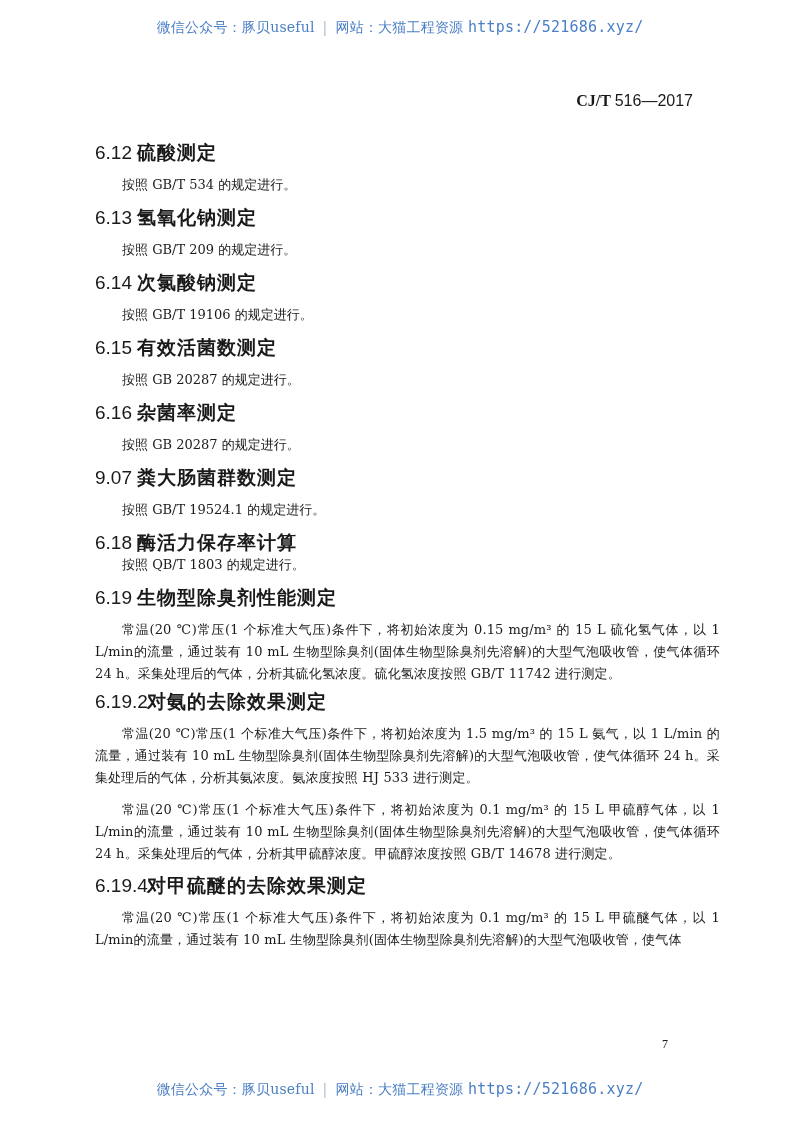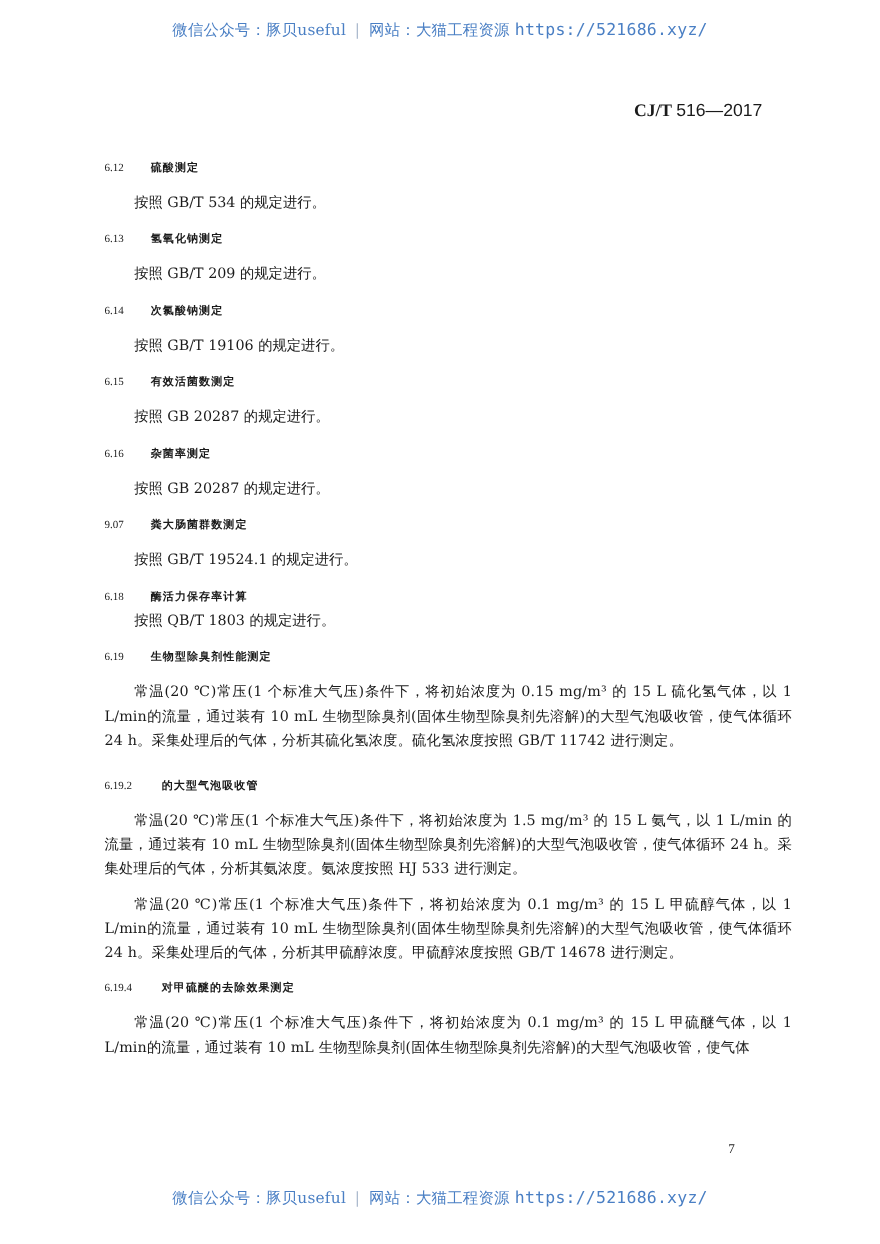--- a/index.html
+++ b/index.html
@@ -50,22 +50,22 @@
       font-weight: normal;
     }
 
     .content {
       position: absolute;
       left: 95px;
       top: 142px;
       width: 625px;
     }
     .heading {
-      font-family: Liberation Serif, serif;
-      font-size: 10px;
+      font-family: Liberation Sans, sans-serif;
+      font-size: 19px;
       font-weight: bold;
       height: 22px;
       line-height: 22px;
       margin: 0;
     }
     .heading .hnum {
       font-weight: normal;
       display: inline-block;
     }
     .heading.l2 .hnum { width: 42px; }
@@ -142,24 +142,24 @@
 
   <div class="heading l2" style="">
     <span class="hnum">6.18</span><span class="htitle">酶活力保存率计算</span>
   </div>
   <p class="ref" style="margin-bottom:11px;">按照 QB/T 1803 的规定进行。</p>
 
   <div class="heading l2" style="margin-bottom:10px;">
     <span class="hnum">6.19</span><span class="htitle">生物型除臭剂性能测定</span>
   </div>
 
-  <p class="para" style="margin-bottom:19px;">常温(20 ℃)常压(1 个标准大气压)条件下，将初始浓度为 0.15 mg/m³ 的 15 L 硫化氢气体，以 1 L/min的流量，通过装有 10 mL 生物型除臭剂(固体生物型除臭剂先溶解)的大型气泡吸收管，使气体循环 24 h。采集处理后的气体，分析其硫化氢浓度。硫化氢浓度按照 GB/T 11742 进行测定。</p>
+  <p class="para" style="margin-bottom:6px;">常温(20 ℃)常压(1 个标准大气压)条件下，将初始浓度为 0.15 mg/m³ 的 15 L 硫化氢气体，以 1 L/min的流量，通过装有 10 mL 生物型除臭剂(固体生物型除臭剂先溶解)的大型气泡吸收管，使气体循环 24 h。采集处理后的气体，分析其硫化氢浓度。硫化氢浓度按照 GB/T 11742 进行测定。</p>
 
   <div class="heading l3" style="margin-bottom:10px;">
-    <span class="hnum">6.19.2</span><span class="htitle">的大型气泡吸收管</span>
+    <span class="hnum">6.19.2</span><span class="htitle">对氨的去除效果测定</span>
   </div>
   <p class="para" style="margin-bottom:10px;">常温(20 ℃)常压(1 个标准大气压)条件下，将初始浓度为 1.5 mg/m³ 的 15 L 氨气，以 1 L/min 的流量，通过装有 10 mL 生物型除臭剂(固体生物型除臭剂先溶解)的大型气泡吸收管，使气体循环 24 h。采集处理后的气体，分析其氨浓度。氨浓度按照 HJ 533 进行测定。</p>
 
   <p class="para" style="margin-bottom:10px;">常温(20 ℃)常压(1 个标准大气压)条件下，将初始浓度为 0.1 mg/m³ 的 15 L 甲硫醇气体，以 1 L/min的流量，通过装有 10 mL 生物型除臭剂(固体生物型除臭剂先溶解)的大型气泡吸收管，使气体循环 24 h。采集处理后的气体，分析其甲硫醇浓度。甲硫醇浓度按照 GB/T 14678 进行测定。</p>
 
   <div class="heading l3" style="margin-bottom:10px;">
     <span class="hnum">6.19.4</span><span class="htitle">对甲硫醚的去除效果测定</span>
   </div>
   <p class="para">常温(20 ℃)常压(1 个标准大气压)条件下，将初始浓度为 0.1 mg/m³ 的 15 L 甲硫醚气体，以 1 L/min的流量，通过装有 10 mL 生物型除臭剂(固体生物型除臭剂先溶解)的大型气泡吸收管，使气体</p>
 </div>

